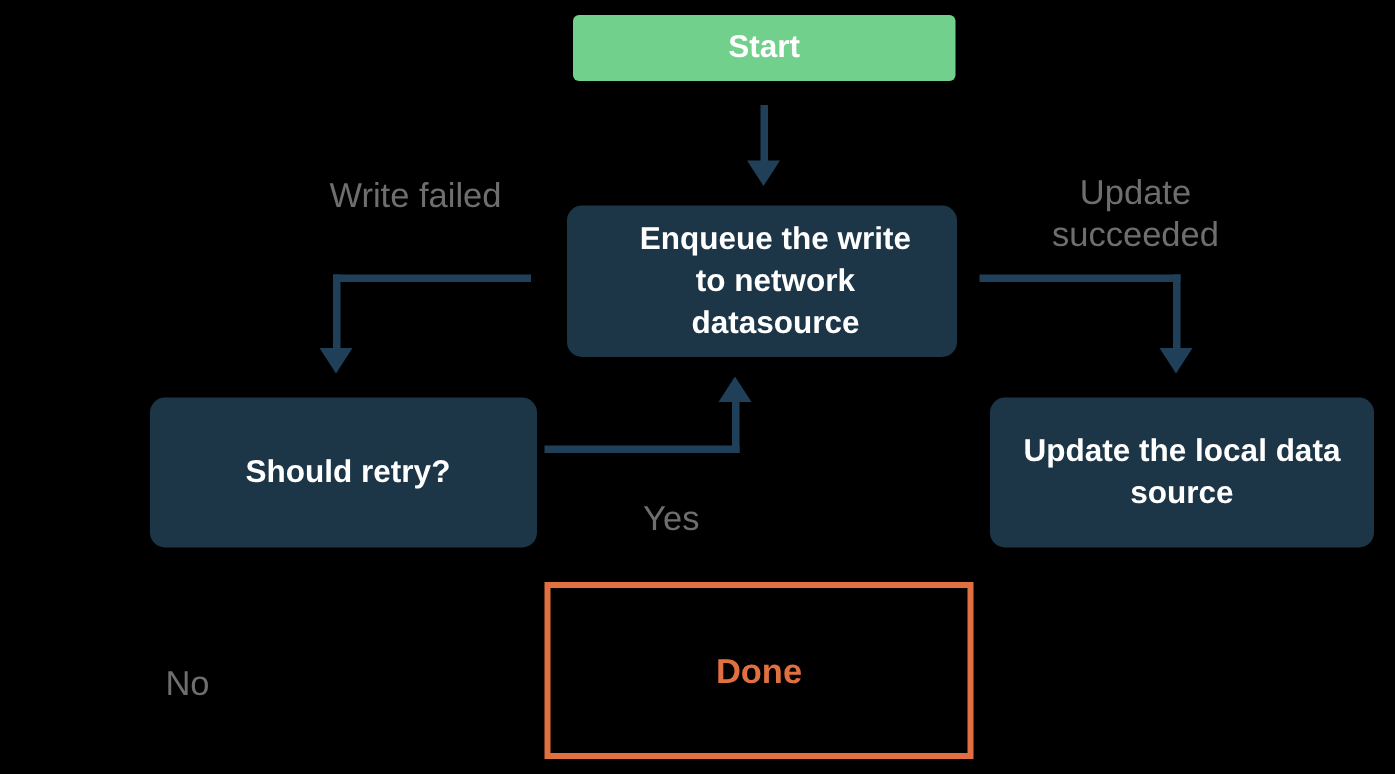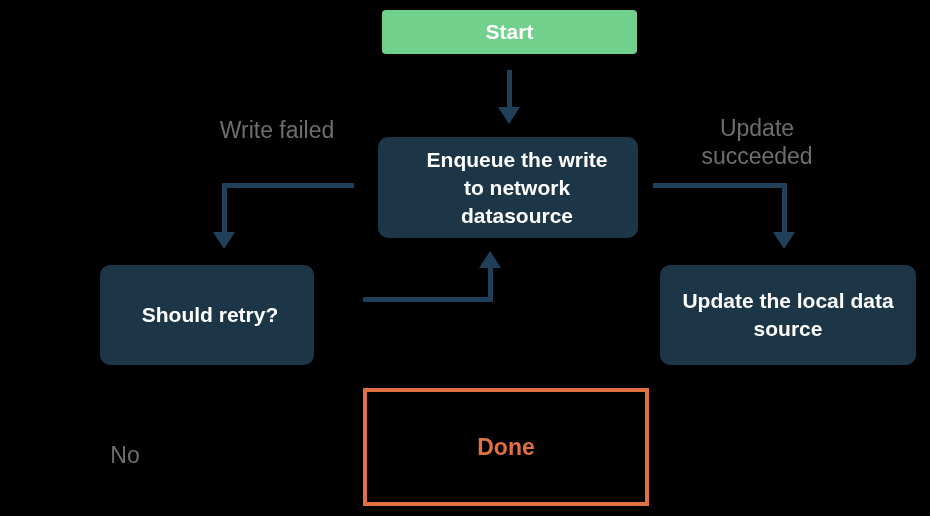--- a/index.html
+++ b/index.html
@@ -33,21 +33,21 @@
   }
   .node-navy {
     background: var(--node-fill, #1C3647);
     color: var(--node-text, #FFFFFF);
     border-radius: 10px;
     font-size: 21px;
     line-height: 28px;
     padding: 0 18px;
   }
   .node-enqueue { left: 378px; top: 137px; width: 260px; height: 101px; padding-left: 36px; }
-  .node-retry   { left: 100px; top: 265px; width: 214px; height: 100px; padding-left: 24px; }
+  .node-retry   { left: 100px; top: 265px; width: 258px; height: 100px; padding-left: 24px; }
   .node-update  { left: 660px; top: 265px; width: 256px; height: 100px; }
   .node-done {
     left: 363px; top: 388px; width: 286px; height: 118px;
     background: transparent;
     border: 4px solid var(--accent, #E0703F);
     color: var(--accent, #E0703F);
     font-size: 23px;
   }
   .edge-label {
     position: absolute;
@@ -97,20 +97,21 @@
   <div class="node node-navy node-retry">Should retry?</div>
 
   <div class="node node-navy node-update">Update the local data source</div>
 
   <div class="node node-done">Done</div>
 
   <div class="edge-label lbl-write-failed">Write failed</div>
 
   <div class="edge-label lbl-write-succeeded">Update succeeded</div>
 
+  <div class="edge-label lbl-yes">Yes</div>
 
   <div class="edge-label lbl-no">No</div>
 
   <div class="line l-start-v"></div>
   <div class="head head-down h-start"></div>
 
   <div class="line l-left-h"></div>
   <div class="line l-left-v"></div>
   <div class="head head-down h-left"></div>
 

